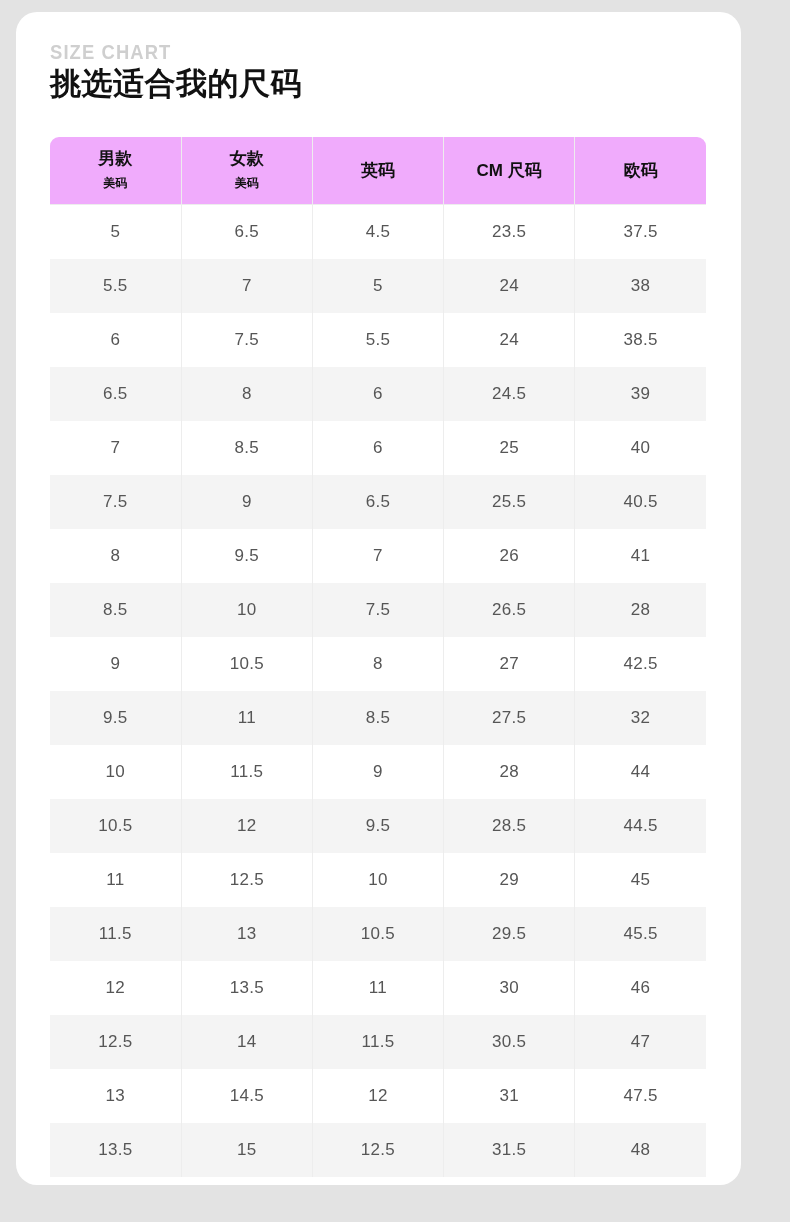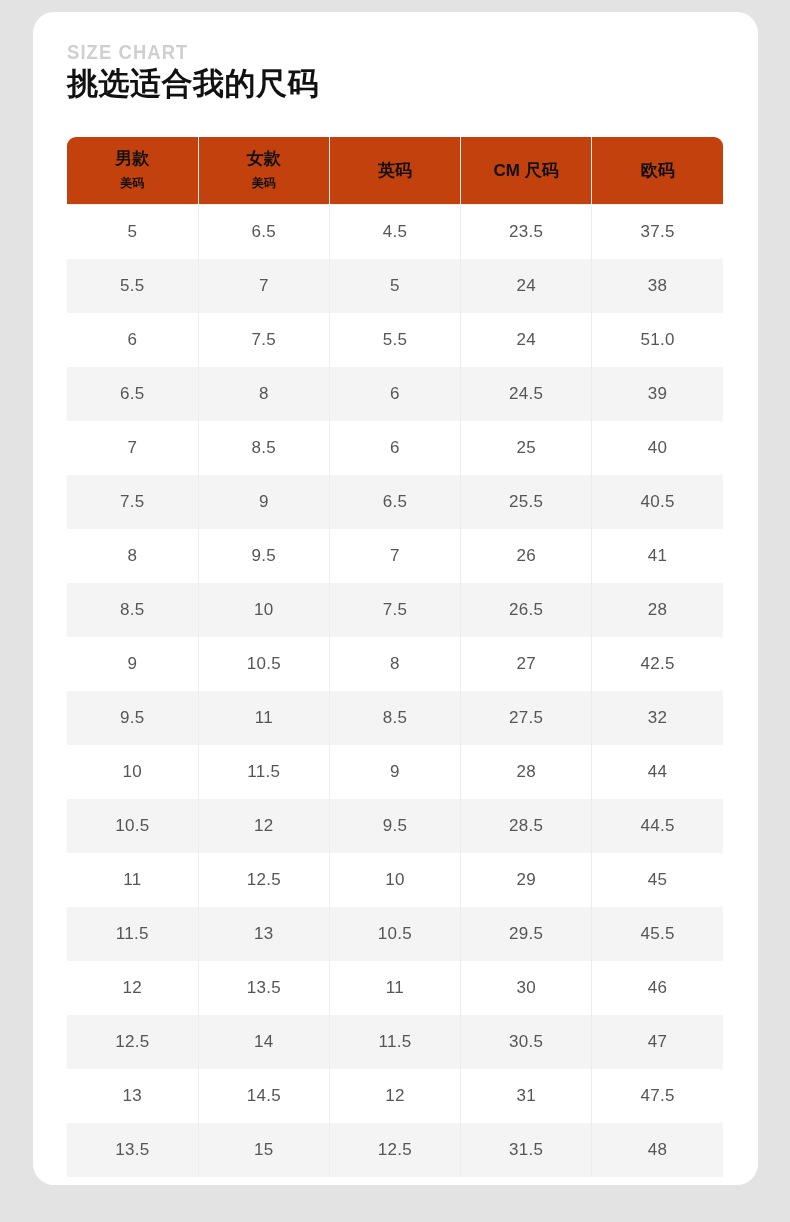--- a/index.html
+++ b/index.html
@@ -13,21 +13,21 @@
     font-family: "Liberation Sans", "DejaVu Sans", sans-serif;
     overflow: hidden;
   }
   .page {
     position: relative;
     width: 790px;
     height: 1222px;
   }
   .card {
     position: absolute;
-    left: 33px;
+    left: 16px;
     top: 12px;
     width: 725px;
     height: 1173px;
     background: #ffffff;
     border-radius: 21px;
     box-sizing: border-box;
   }
   .header-block {
     position: absolute;
     left: 34px;
@@ -58,21 +58,21 @@
     left: 34px;
     top: 125px;
     width: 656px;
   }
   table.size-table {
     border-collapse: collapse;
     width: 656px;
     table-layout: fixed;
   }
   table.size-table thead tr {
-    background: #c2410c;
+    background: #f0abfc;
   }
   table.size-table thead th {
     height: 67px;
     vertical-align: middle;
     text-align: center;
     border-right: 1px solid #ededed;
     border-bottom: 1px solid #ededed;
     padding: 0;
     font-weight: bold;
   }
@@ -168,21 +168,21 @@
               <td>7</td>
               <td>5</td>
               <td>24</td>
               <td>38</td>
             </tr>
             <tr>
               <td>6</td>
               <td>7.5</td>
               <td>5.5</td>
               <td>24</td>
-              <td>51.0</td>
+              <td>38.5</td>
             </tr>
             <tr>
               <td>6.5</td>
               <td>8</td>
               <td>6</td>
               <td>24.5</td>
               <td>39</td>
             </tr>
             <tr>
               <td>7</td>

